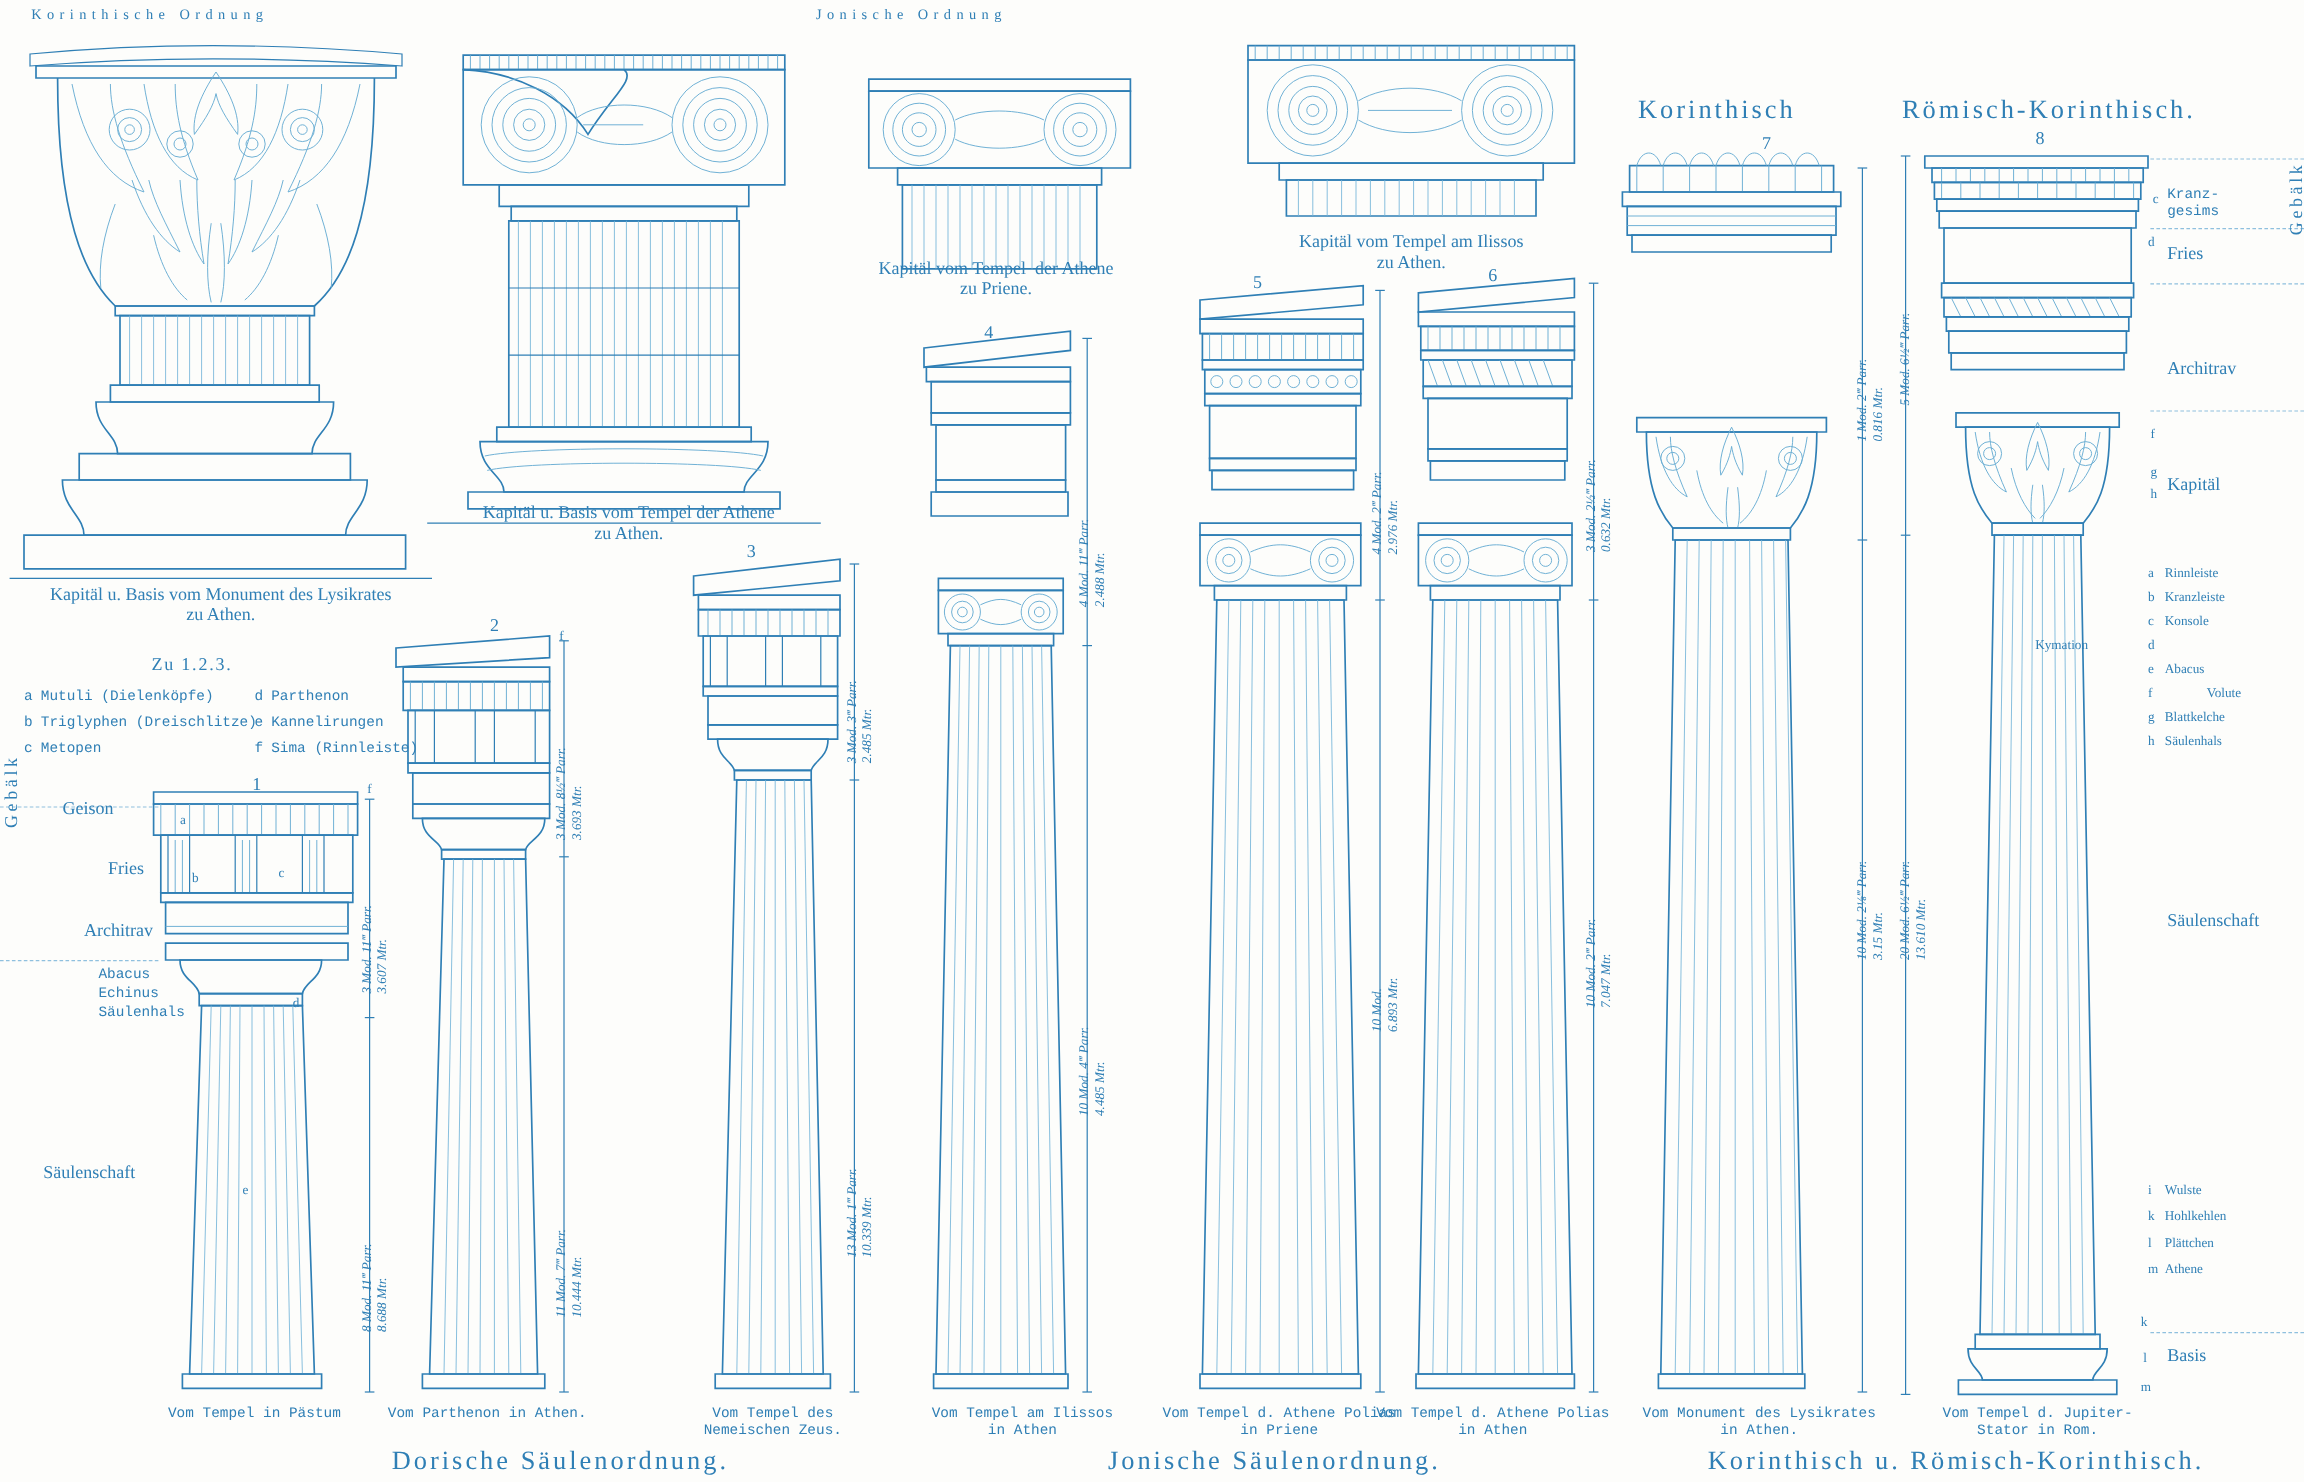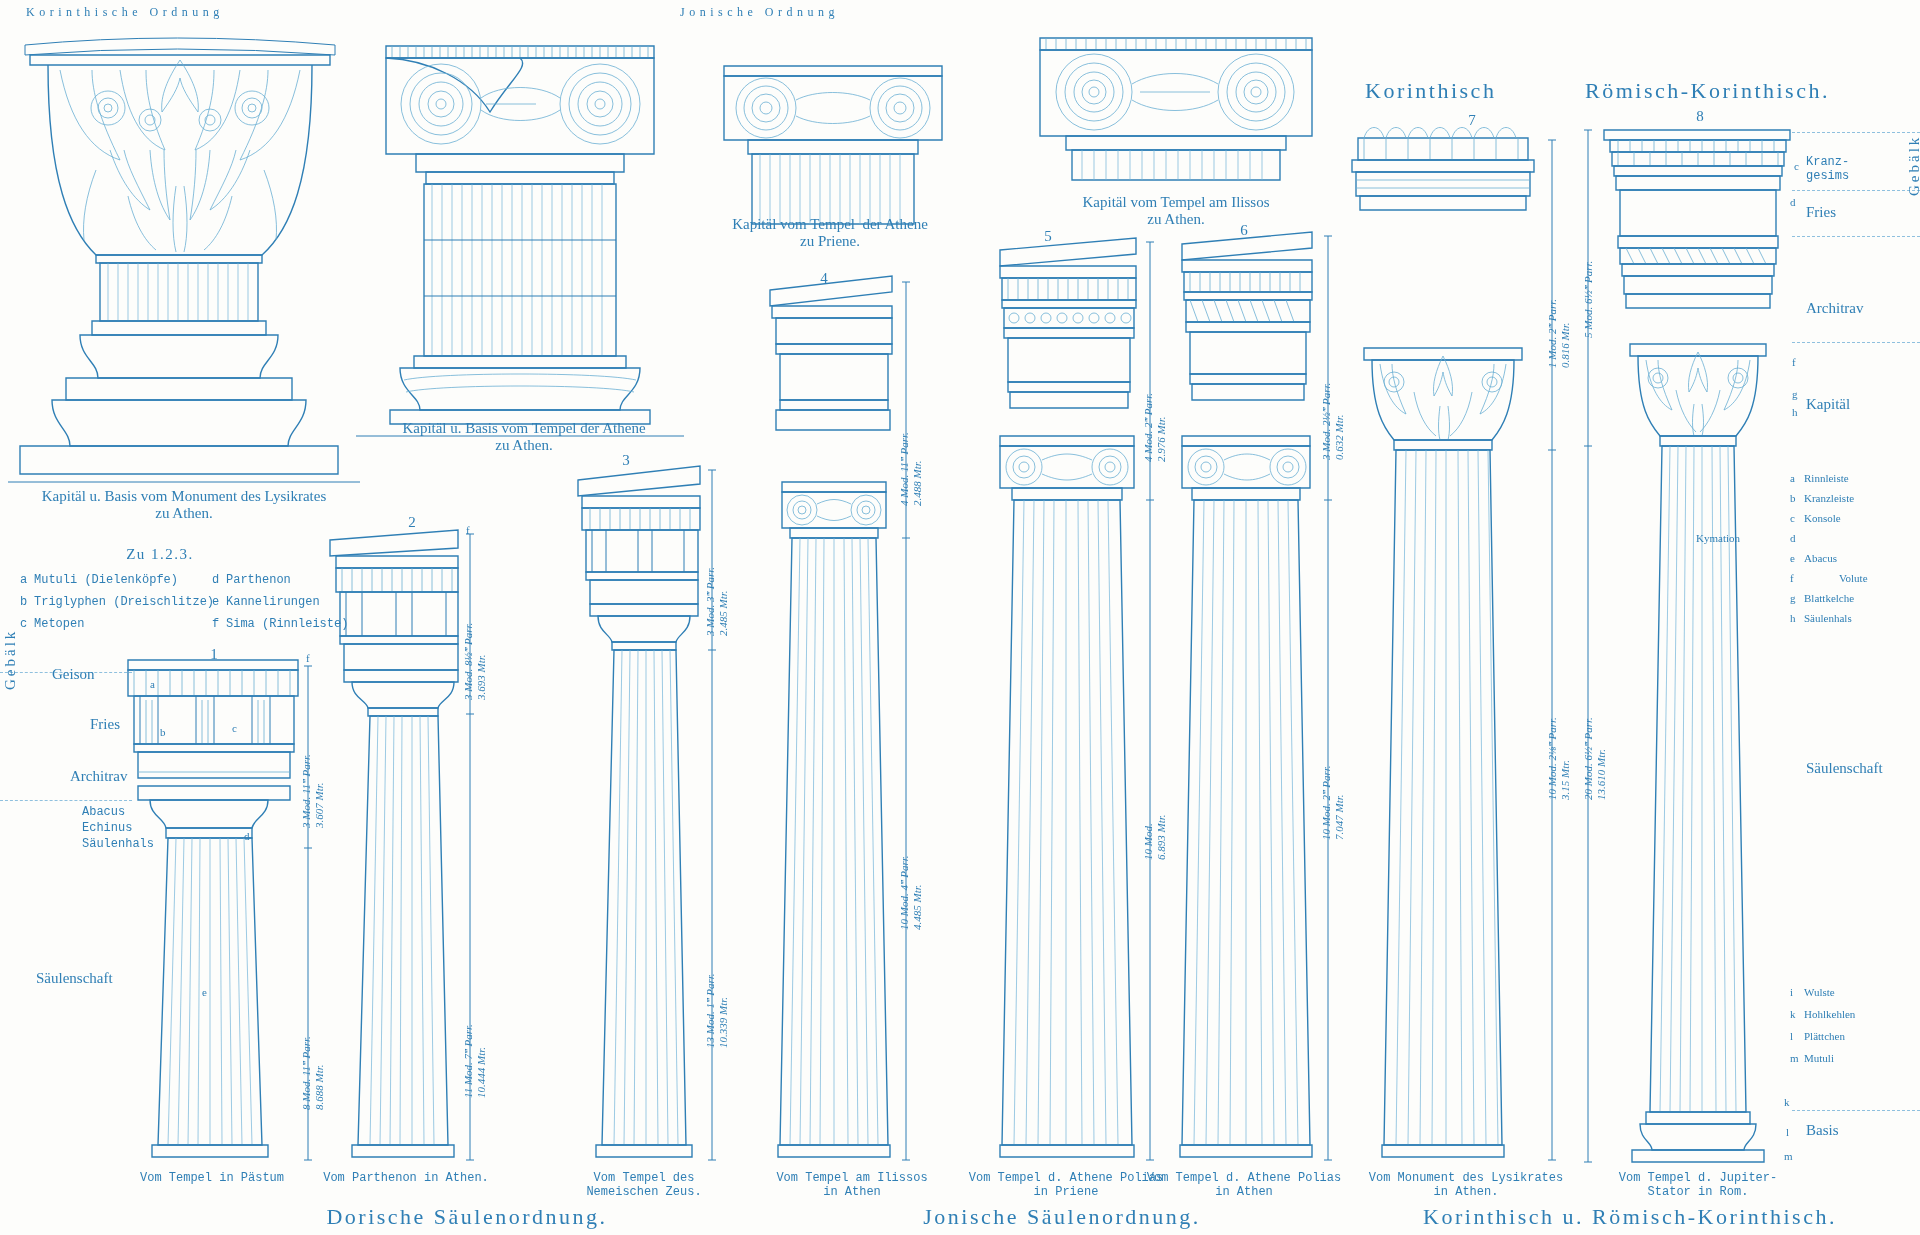--- a/index.html
+++ b/index.html
@@ -933,21 +933,21 @@
   <div class="t tiny left" style="left:1790px;top:612px;">h</div>
   <div class="t tiny left" style="left:1804px;top:612px;">Säulenhals</div>
 
   <div class="t tiny left" style="left:1790px;top:986px;">i</div>
   <div class="t tiny left" style="left:1804px;top:986px;">Wulste</div>
   <div class="t tiny left" style="left:1790px;top:1008px;">k</div>
   <div class="t tiny left" style="left:1804px;top:1008px;">Hohlkehlen</div>
   <div class="t tiny left" style="left:1790px;top:1030px;">l</div>
   <div class="t tiny left" style="left:1804px;top:1030px;">Plättchen</div>
   <div class="t tiny left" style="left:1790px;top:1052px;">m</div>
-  <div class="t tiny left" style="left:1804px;top:1052px;">Mutuli</div>
+  <div class="t tiny left" style="left:1804px;top:1052px;">Athene</div>
 
   <div class="t tiny left" style="left:1794px;top:160px;">c</div>
   <div class="t tiny left" style="left:1790px;top:196px;">d</div>
   <div class="t tiny left" style="left:1792px;top:356px;">f</div>
   <div class="t tiny left" style="left:1792px;top:388px;">g</div>
   <div class="t tiny left" style="left:1792px;top:406px;">h</div>
   <div class="t tiny left" style="left:1784px;top:1096px;">k</div>
   <div class="t tiny left" style="left:1786px;top:1126px;">l</div>
   <div class="t tiny left" style="left:1784px;top:1150px;">m</div>
 

